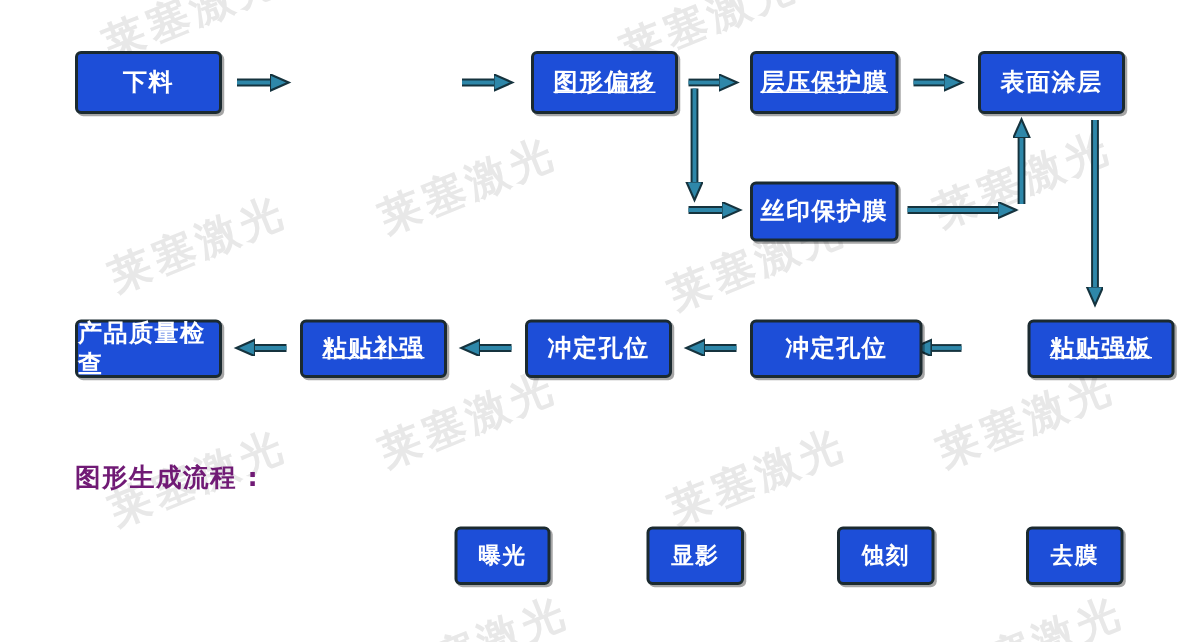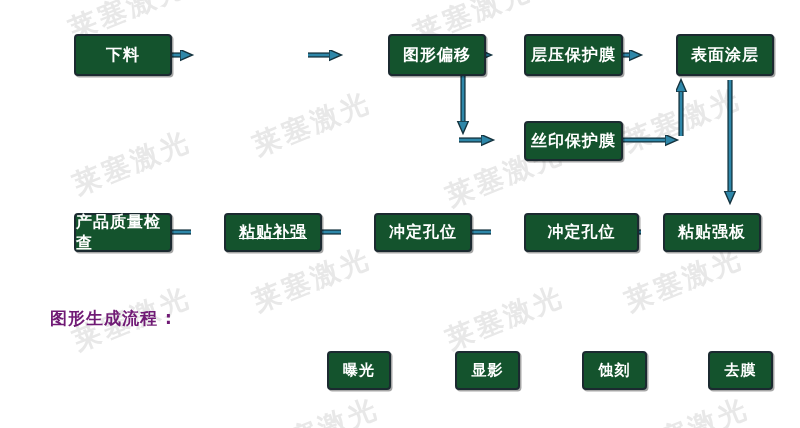--- a/index.html
+++ b/index.html
@@ -12,24 +12,24 @@
     position:absolute;z-index:1;color:#e8e8e8;font-size:28px;font-weight:bold;
     letter-spacing:3px;white-space:nowrap;transform:translate(-50%,-50%) rotate(-22deg);
     user-select:none;pointer-events:none;
   }
   
   .arrows{position:absolute;left:0;top:0;z-index:2;}
   .sh-dark{stroke:#15333e;stroke-width:5.2px;fill:none;}
   .sh-teal{stroke:#2e87a9;stroke-width:2.6px;fill:none;}
   
   .node{
-    position:absolute;z-index:3;background:#14532d;border:2px solid #1b2a30;border-radius:4px;
+    position:absolute;z-index:3;background:#1d4ed8;border:2px solid #1b2a30;border-radius:4px;
     box-shadow:1.5px 1.5px 0 rgba(0,0,0,0.35);
     display:flex;align-items:center;justify-content:center;
-    color:#ffffff;font-weight:bold;font-size:16px;letter-spacing:1px;box-sizing:border-box;margin-left:24px;
+    color:#ffffff;font-weight:bold;font-size:16px;letter-spacing:1px;box-sizing:border-box;
   }
   .node.small{font-size:15px;}
   .row1{top:34px;height:42px;width:98px;}
   .row2{top:213px;height:39px;width:98px;}
   .row3{top:351px;height:39px;width:65px;}
   .heading{
     position:absolute;z-index:3;left:50px;top:307px;color:#701a75;
     font-size:17px;font-weight:bold;letter-spacing:1px;
   }
 </style>
@@ -108,31 +108,31 @@
       <path class="sh-dark" d="M341 232 H319"></path>
         <path class="sh-teal" d="M341 232 H319" marker-end="url(#head)"></path>
     </g>
     <g>
       <path class="sh-dark" d="M191 232 H169"></path>
         <path class="sh-teal" d="M191 232 H169" marker-end="url(#head)"></path>
     </g>
   </svg>
 
   <div class="node row1" style="left:50px;">下料</div>
-  <div class="node row1" style="left:364px;">图形偏移</div>
-  <div class="node row1" style="left:500px;width:99px;">层压保护膜</div>
+  <div class="node row1" style="left:354px;text-decoration:underline;">图形偏移</div>
+  <div class="node row1" style="left:500px;width:99px;text-decoration:underline;">层压保护膜</div>
   <div class="node row1" style="left:652px;">表面涂层</div>
 
   <div class="node" style="left:500px;top:121px;width:99px;height:40px;">丝印保护膜</div>
 
   <div class="node row2" style="left:50px;">产品质量检查</div>
   <div class="node row2" style="left:200px;text-decoration:underline;">粘贴补强</div>
   <div class="node row2" style="left:350px;">冲定孔位</div>
   <div class="node row2" style="left:500px;width:115px;">冲定孔位</div>
-  <div class="node row2" style="left:639px;">粘贴强板</div>
+  <div class="node row2" style="left:685px;text-decoration:underline;">粘贴强板</div>
 
   <div class="heading">图形生成流程 :</div>
 
   <div class="node row3 small" style="left:303px;width:64px;text-align:center;">曝光</div>
   <div class="node row3 small" style="left:431px;">显影</div>
   <div class="node row3 small" style="left:558px;">蚀刻</div>
   <div class="node row3 small" style="left:684px;">去膜</div>
 
 </div>
 

